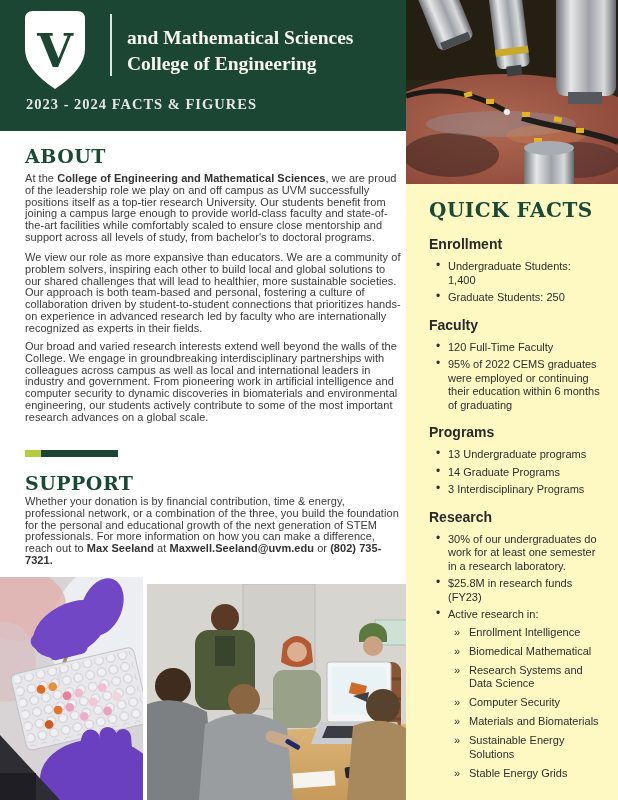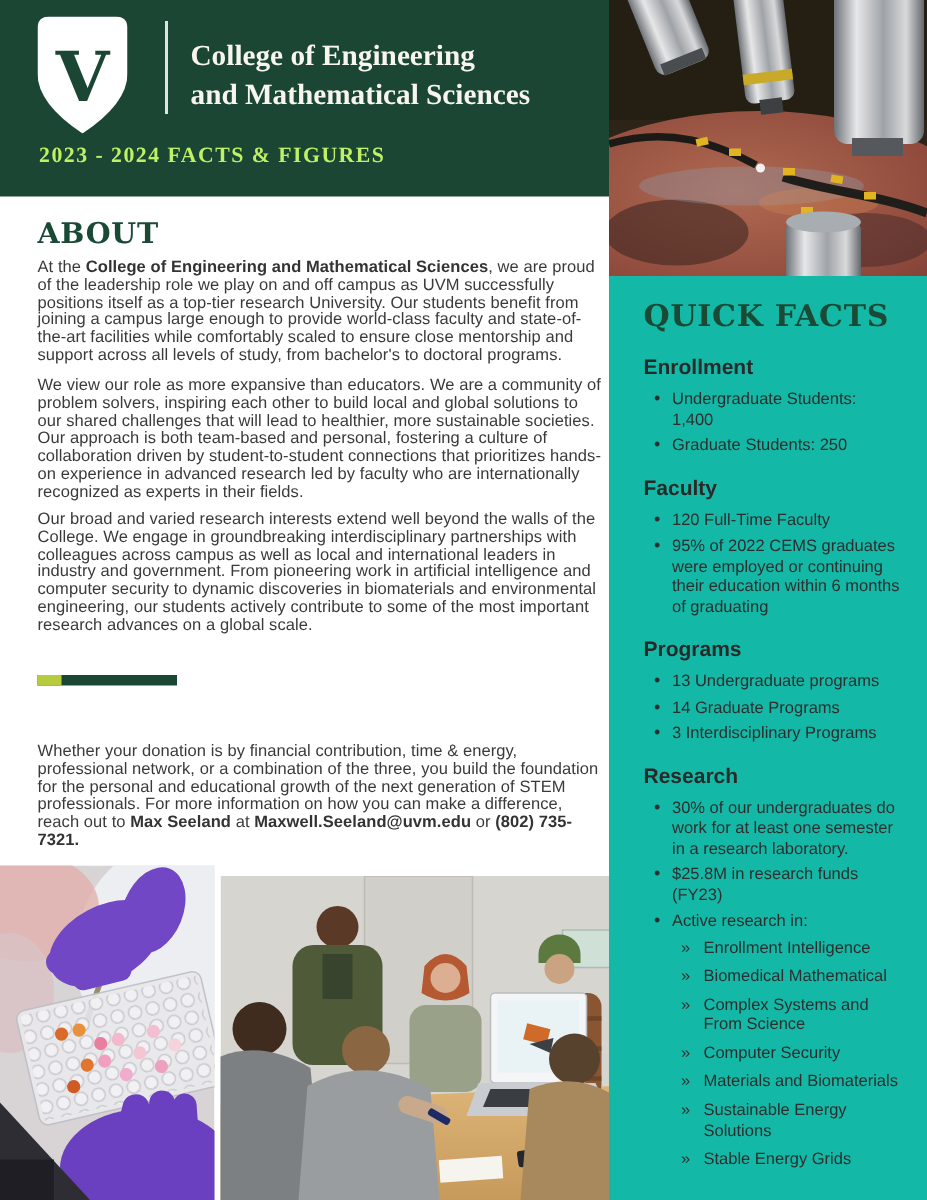--- a/index.html
+++ b/index.html
@@ -6,21 +6,21 @@
   html,body { background:#e9e9e9; }
   body { font-family:"Liberation Sans", sans-serif; }
   .page { position:relative; width:618px; height:800px; background:#ffffff; overflow:hidden; margin:0 auto; }
 
   
   .header { position:absolute; left:0; top:0; width:406px; height:131px; background:#1c4634; }
   .shield { position:absolute; left:25px; top:11px; width:60px; height:78px; }
   .header-divider { position:absolute; left:110px; top:14px; width:2px; height:62px; background:rgba(255,255,255,.85); }
   .college-name { position:absolute; left:127px; top:25px; color:#f7f5ee;
     font-family:"Liberation Serif", serif; font-weight:700; font-size:19.5px; line-height:26px; }
-  .band { position:absolute; left:26px; top:96px; color:#bef264;
+  .band { position:absolute; left:26px; top:96px; color:#e5e5e5;
     font-family:"Liberation Serif", serif; font-weight:700; font-size:14.5px; letter-spacing:1px; }
 
   
   .top-photo { position:absolute; left:406px; top:0; width:212px; height:184px; }
   .photo-left { position:absolute; left:0; top:577px; width:143px; height:223px; }
   .photo-right { position:absolute; left:147px; top:584px; width:261px; height:216px; }
   .top-photo svg, .photo-left svg, .photo-right svg { display:block; width:100%; height:100%; }
 
   
   .sec-heading { position:absolute; left:25px; color:#1a4a36;
@@ -32,21 +32,21 @@
   .para strong { font-weight:700; color:#333; }
   .p1 { top:173px; }
   .p2 { top:252px; }
   .p3 { top:341px; }
   .psupport { top:496px; }
   .divider-bar { position:absolute; left:25px; top:450px; width:93px; height:7px; background:#1c4634; }
   .divider-bar .lime { position:absolute; left:0; top:0; width:16px; height:7px; background:#b6cc3e; }
   .email-link { font-weight:700; color:#333; text-decoration:none; cursor:pointer; }
 
   
-  .qf { position:absolute; left:406px; top:184px; width:212px; height:616px; background:#14b8a6;
+  .qf { position:absolute; left:406px; top:184px; width:212px; height:616px; background:#fef9c3;
     padding:14px 10px 0 23px; color:#2e2e2e; }
   .qf-title { font-family:"DejaVu Serif", serif; font-weight:700; font-size:20px; letter-spacing:.5px;
     color:#1a4a36; margin-bottom:14px; }
   .qf h3 { font-size:14px; font-weight:700; color:#292929; margin:12px 0 8px 0; }
   .qf-item { position:relative; padding-left:19px; font-size:11px; line-height:13.5px; margin-bottom:4px; width:172px; }
   .qf-item .mk { position:absolute; left:7px; top:-1px; font-size:12px; }
   .qf-sub { position:relative; padding-left:40px; font-size:11px; line-height:13.5px; margin-bottom:5.5px; width:178px; }
   .qf-sub .mk { position:absolute; left:25px; top:0; font-size:11px; color:#2e2e2e; }
 </style>
 </head>
@@ -54,22 +54,22 @@
 
 <div class="page">
 
   <div class="header">
     <svg class="shield" viewBox="0 0 60 78" aria-hidden="true">
       <path d="M8,0 H52 Q60,0 60,8 V38 Q60,58 30,78 Q0,58 0,38 V8 Q0,0 8,0 Z" fill="#ffffff"></path>
       <text x="30" y="56" text-anchor="middle" font-family="DejaVu Serif, serif" font-weight="bold" font-size="46" fill="#1c4634">V</text>
     </svg>
     <div class="header-divider"></div>
     <div class="college-name">
+      <div>and Mathematical Sciences</div>
       <div>College of Engineering</div>
-      <div>and Mathematical Sciences</div>
     </div>
     <div class="band">2023 - 2024 FACTS &amp; FIGURES</div>
   </div>
 
   <div class="top-photo">
     <svg viewBox="0 0 212 184" preserveAspectRatio="none" aria-hidden="true">
       <defs>
         <linearGradient id="metal" x1="0" y1="0" x2="1" y2="0">
           <stop offset="0" stop-color="#6f7378"></stop>
             <stop offset=".25" stop-color="#e6e7e8"></stop>
@@ -121,20 +121,21 @@
 
   <p class="para p1"><span>At the </span><strong>College of Engineering and Mathematical Sciences</strong><span>, we are proud of the leadership role we play on and off campus as UVM successfully positions itself as a top-tier research University. Our students benefit from joining a campus large enough to provide world-class faculty and state-of-the-art facilities while comfortably scaled to ensure close mentorship and support across all levels of study, from bachelor's to doctoral programs.</span></p>
 
   <p class="para p2">We view our role as more expansive than educators. We are a community of problem solvers, inspiring each other to build local and global solutions to our shared challenges that will lead to healthier, more sustainable societies. Our approach is both team-based and personal, fostering a culture of collaboration driven by student-to-student connections that prioritizes hands-on experience in advanced research led by faculty who are internationally recognized as experts in their fields.</p>
   <p class="para p3">Our broad and varied research interests extend well beyond the walls of the College. We engage in groundbreaking interdisciplinary partnerships with colleagues across campus as well as local and international leaders in industry and government. From pioneering work in artificial intelligence and computer security to dynamic discoveries in biomaterials and environmental engineering, our students actively contribute to some of the most important research advances on a global scale.</p>
 
   <div class="divider-bar">
       <span class="lime"></span>
     </div>
 
+  <h2 class="sec-heading support-h">SUPPORT</h2>
 
   <p class="para psupport"><span>Whether your donation is by financial contribution, time &amp; energy, professional network, or a combination of the three, you build the foundation for the personal and educational growth of the next generation of STEM professionals. For more information on how you can make a difference, reach out to </span><strong>Max Seeland</strong><span> at </span><a class="email-link">Maxwell.Seeland@uvm.edu</a><span> or </span><strong>(802) 735-7321.</strong></p>
 
   <div class="photo-left">
     <svg viewBox="0 0 143 223" preserveAspectRatio="none" aria-hidden="true">
       <defs>
         <pattern id="wells" width="12" height="12" patternUnits="userSpaceOnUse">
           <circle cx="6" cy="6" r="4.4" fill="#f1f0f3" stroke="#c9c9cf" stroke-width="1"></circle>
         </pattern>
       </defs>
@@ -251,21 +252,21 @@
     <div class="qf-item"><span class="mk">•</span><span>14 Graduate Programs</span></div>
     <div class="qf-item"><span class="mk">•</span><span>3 Interdisciplinary Programs</span></div>
 
     <h3>Research</h3>
     <div class="qf-item"><span class="mk">•</span><span>30% of our undergraduates do work for at least one semester in a research laboratory.</span></div>
     <div class="qf-item"><span class="mk">•</span><span>$25.8M in research funds (FY23)</span></div>
     <div class="qf-item"><span class="mk">•</span><span>Active research in:</span></div>
 
     <div class="qf-sub"><span class="mk">»</span><span>Enrollment Intelligence</span></div>
     <div class="qf-sub"><span class="mk">»</span><span>Biomedical Mathematical</span></div>
-    <div class="qf-sub"><span class="mk">»</span><span>Complex Systems and From Science</span></div>
+    <div class="qf-sub"><span class="mk">»</span><span>Research Systems and Data Science</span></div>
     <div class="qf-sub"><span class="mk">»</span><span>Computer Security</span></div>
     <div class="qf-sub"><span class="mk">»</span><span>Materials and Biomaterials</span></div>
     <div class="qf-sub"><span class="mk">»</span><span>Sustainable Energy Solutions</span></div>
     <div class="qf-sub"><span class="mk">»</span><span>Stable Energy Grids</span></div>
 
   </aside>
 
 </div>
 
 </body></html>

